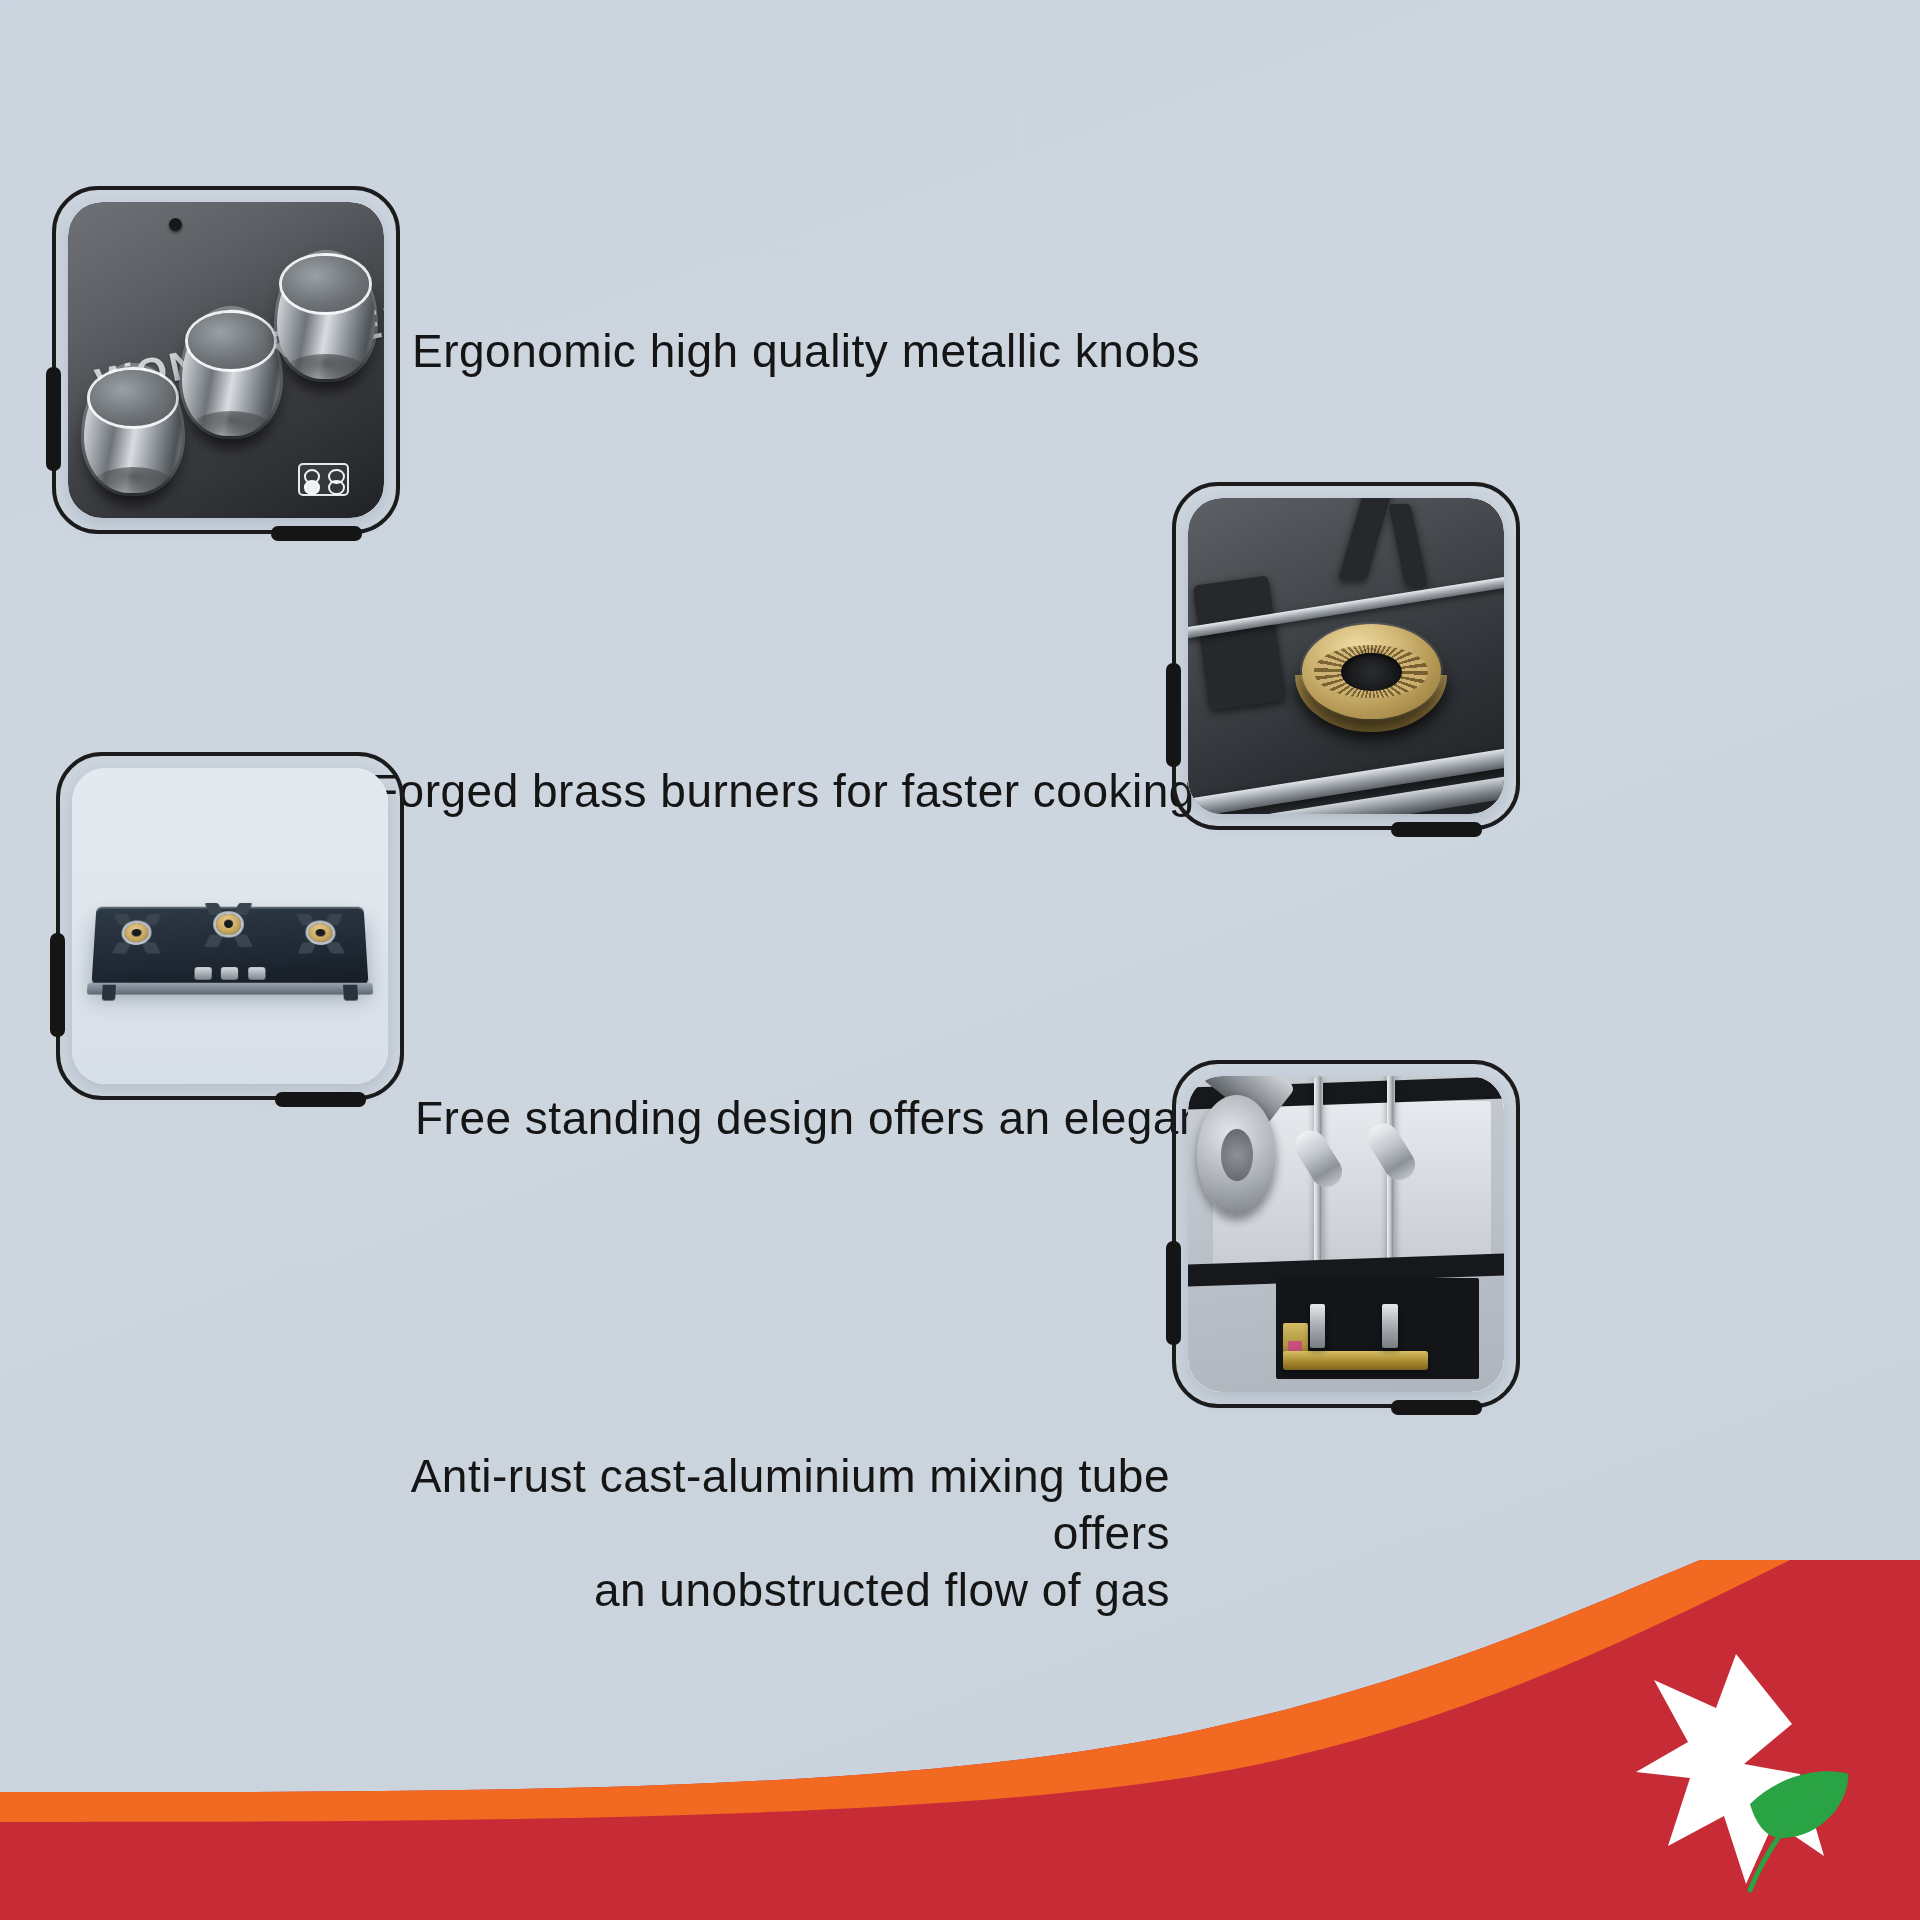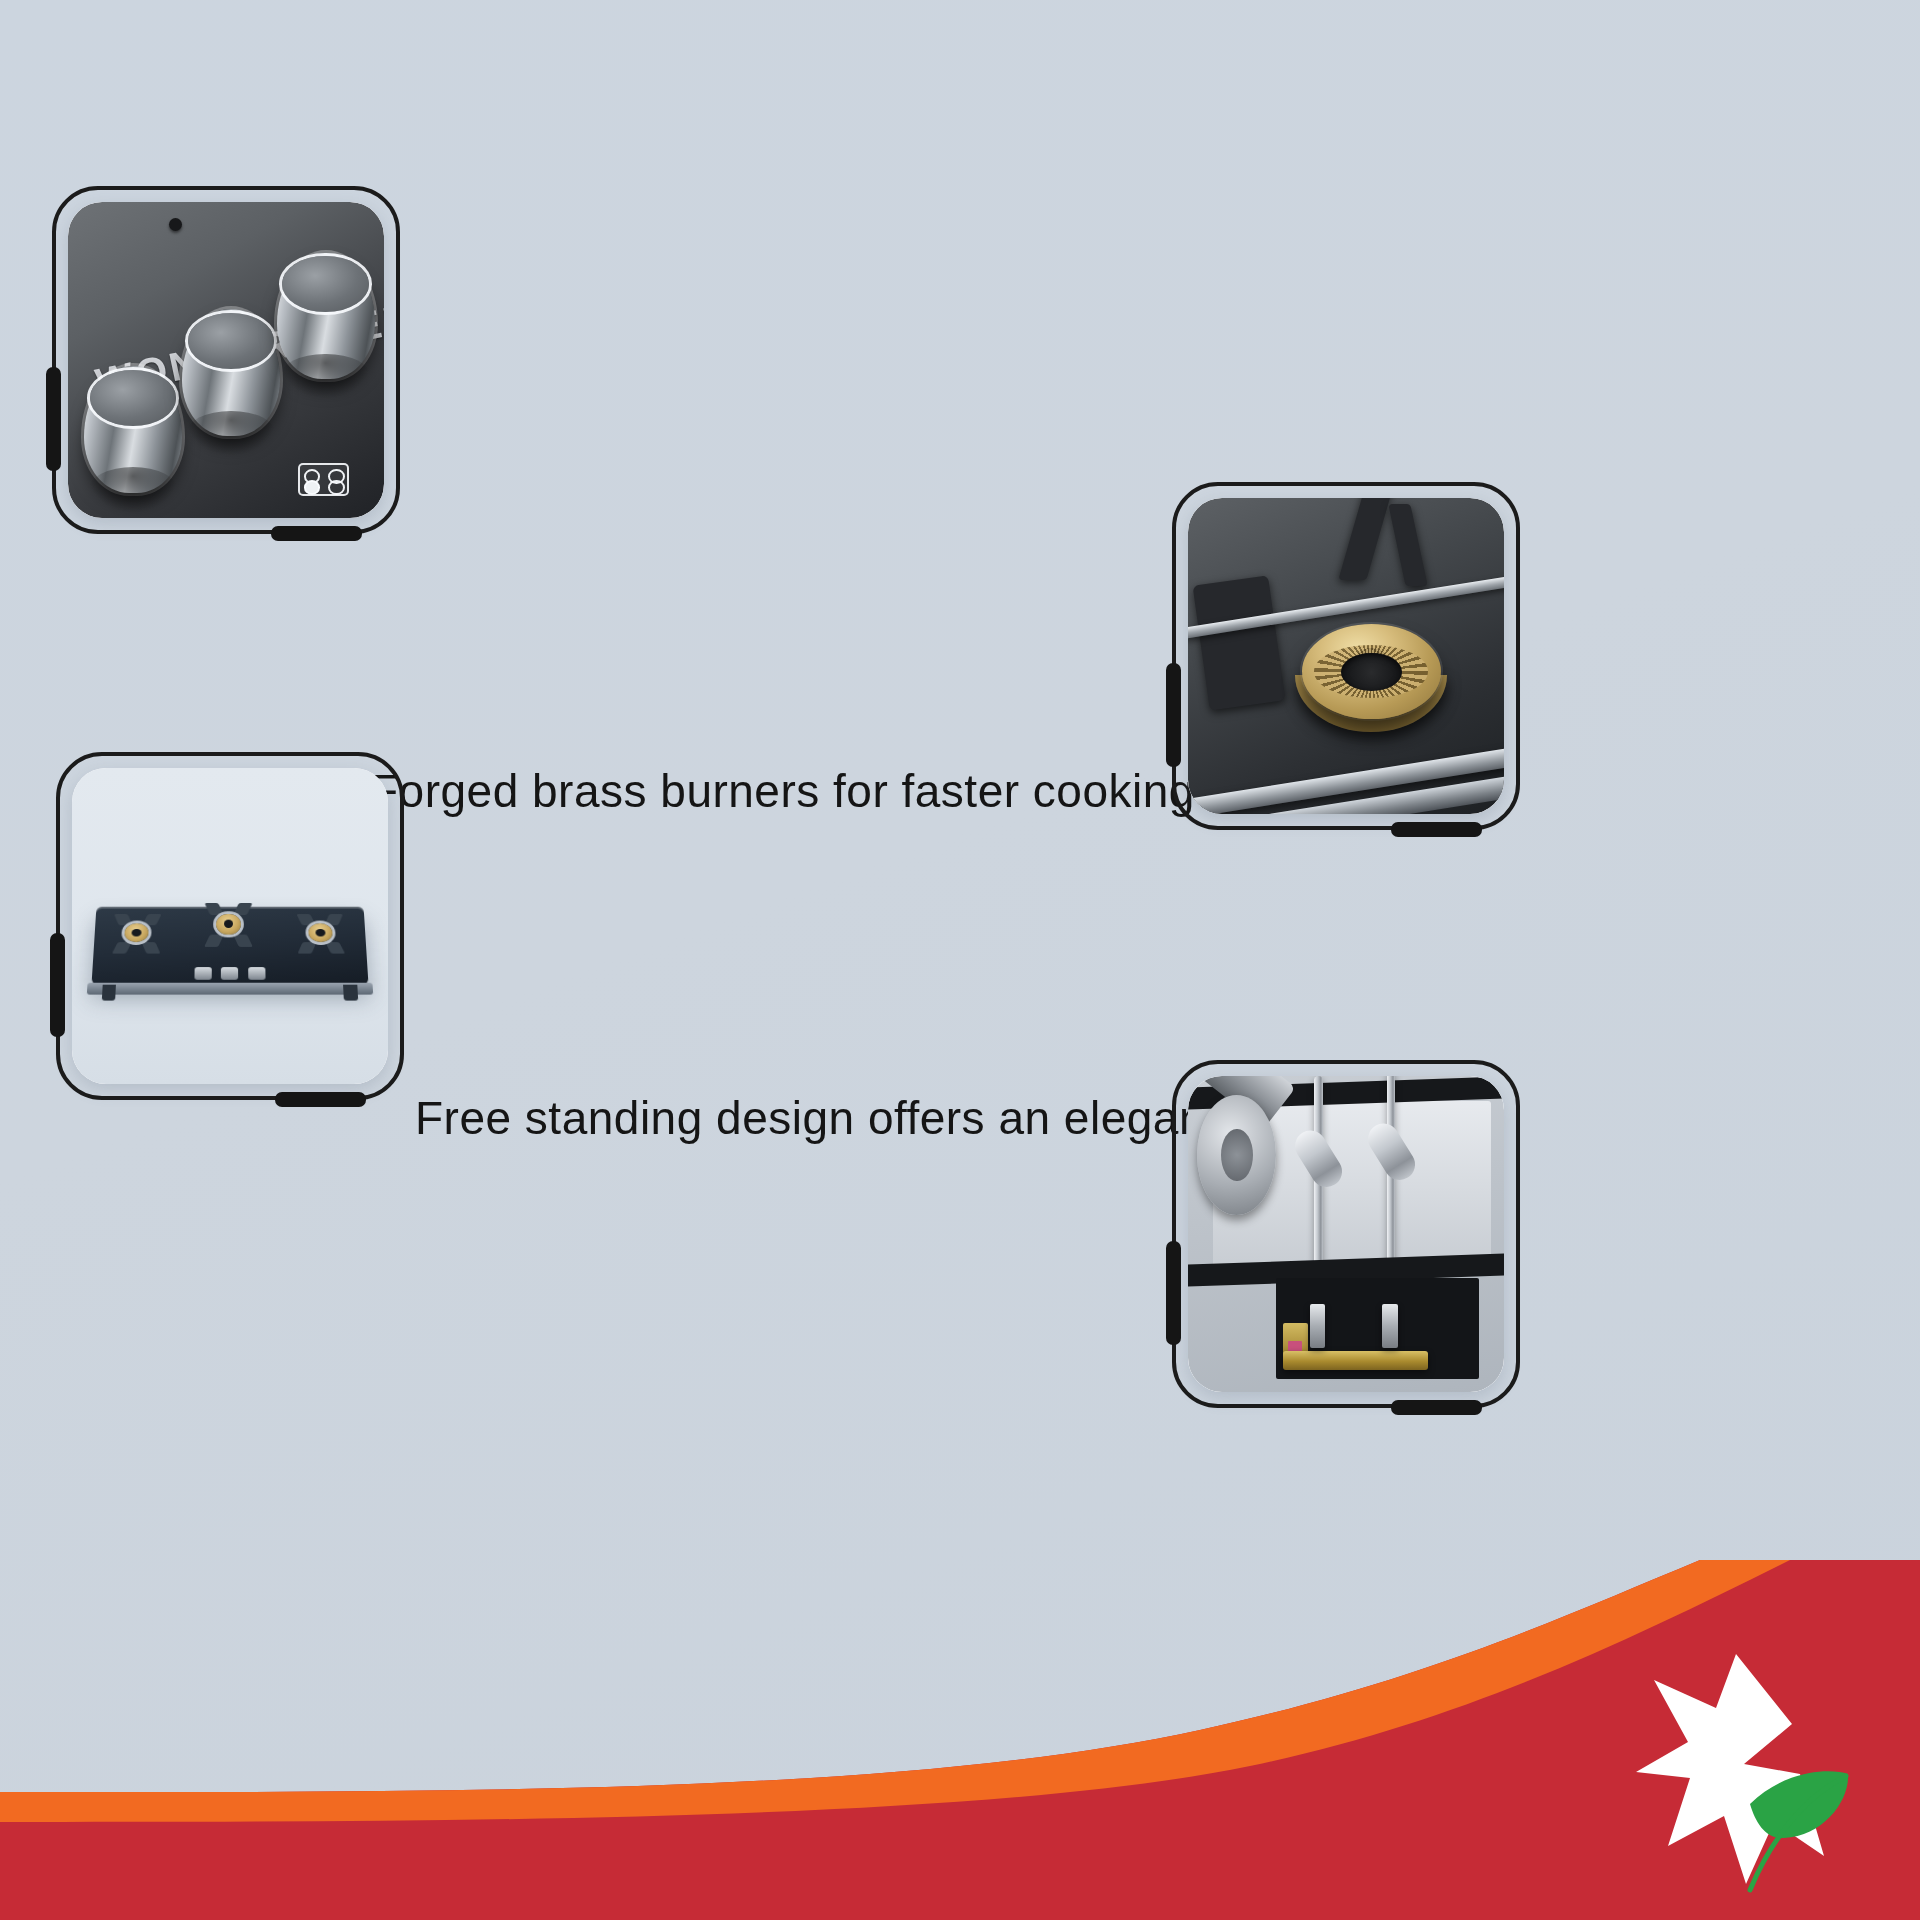--- a/index.html
+++ b/index.html
@@ -282,20 +282,21 @@
             <i></i>
             <i></i>
         </span>
       </div>
     </div>
     <div class="frame"></div>
     <div class="accent-l"></div>
     <div class="accent-b"></div>
   </div>
 
+  <div class="feature" style="left:412px;top:323px;width:900px;font-size:46px;">Ergonomic high quality metallic knobs</div>
 
   <div class="card" style="left:1172px;top:482px;width:348px;height:348px;">
     <div class="inner">
       <div class="photo p2">
         <span class="grate g-left"></span>
         <span class="grate g-arm1"></span>
         <span class="grate g-arm2"></span>
         <span class="steelbar"></span>
         <span class="brass-skirt"></span>
         <span class="brass"></span>
@@ -373,20 +374,22 @@
         <span class="manifold"></span>
         <span class="fitting f1"></span>
         <span class="fitting f2"></span>
       </div>
     </div>
     <div class="frame"></div>
     <div class="accent-l"></div>
     <div class="accent-b"></div>
   </div>
 
+  <div class="feature" style="left:290px;top:1448px;width:880px;font-size:46px;text-align:right;">Anti-rust cast-aluminium mixing tube offers
+an unobstructed flow of gas</div>
 
   <svg class="banner" viewBox="0 0 1920 360" preserveAspectRatio="none">
     <path d="M0,232 C420,232 900,236 1200,170 C1420,122 1560,58 1700,0 L1920,0 L1920,360 L0,360 Z" fill="#c62b36"></path>
     <path d="M0,232 C420,232 900,236 1200,170 C1420,122 1560,58 1700,0 L1790,0 C1640,74 1470,160 1250,206 C980,262 430,262 0,262 Z" fill="#f26a21"></path>
   </svg>
 
   <svg class="logo" viewBox="0 0 230 250">
     <path fill="#ffffff" d="M112,8 L168,78 L120,118 L176,128 L200,210 L150,176 L122,238 L100,170 L44,200 L66,132 L12,126 L64,96 L30,34 L92,62 Z"></path>
     <path fill="#2aa345" d="M126,158 C160,124 206,122 224,128 C226,154 200,190 160,192 C142,193 132,178 126,158 Z"></path>
     <path fill="none" stroke="#2aa345" stroke-width="5" stroke-linecap="round" d="M222,130 C186,148 150,186 126,244"></path>

